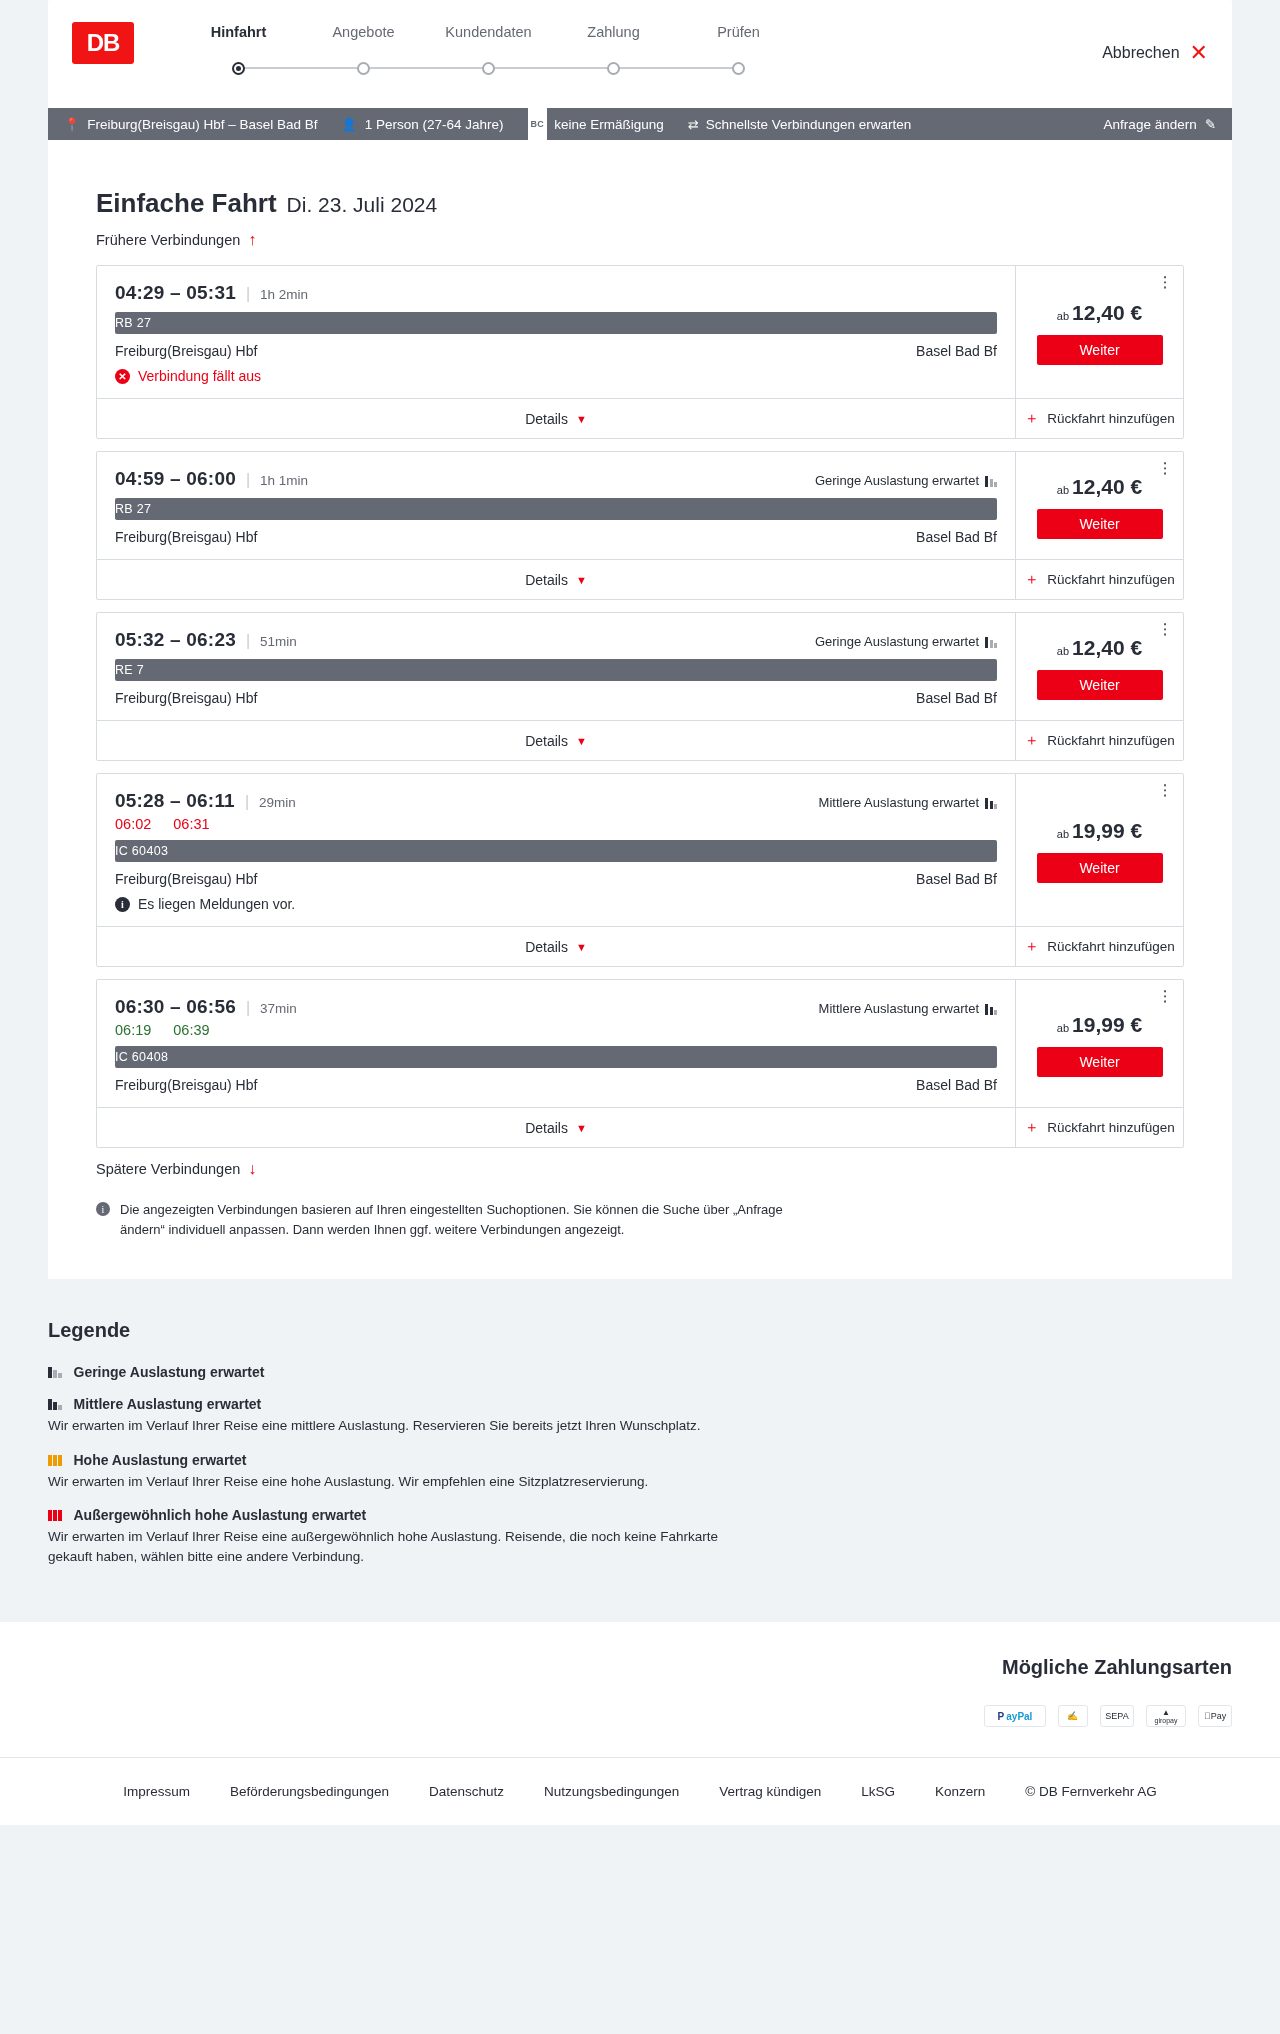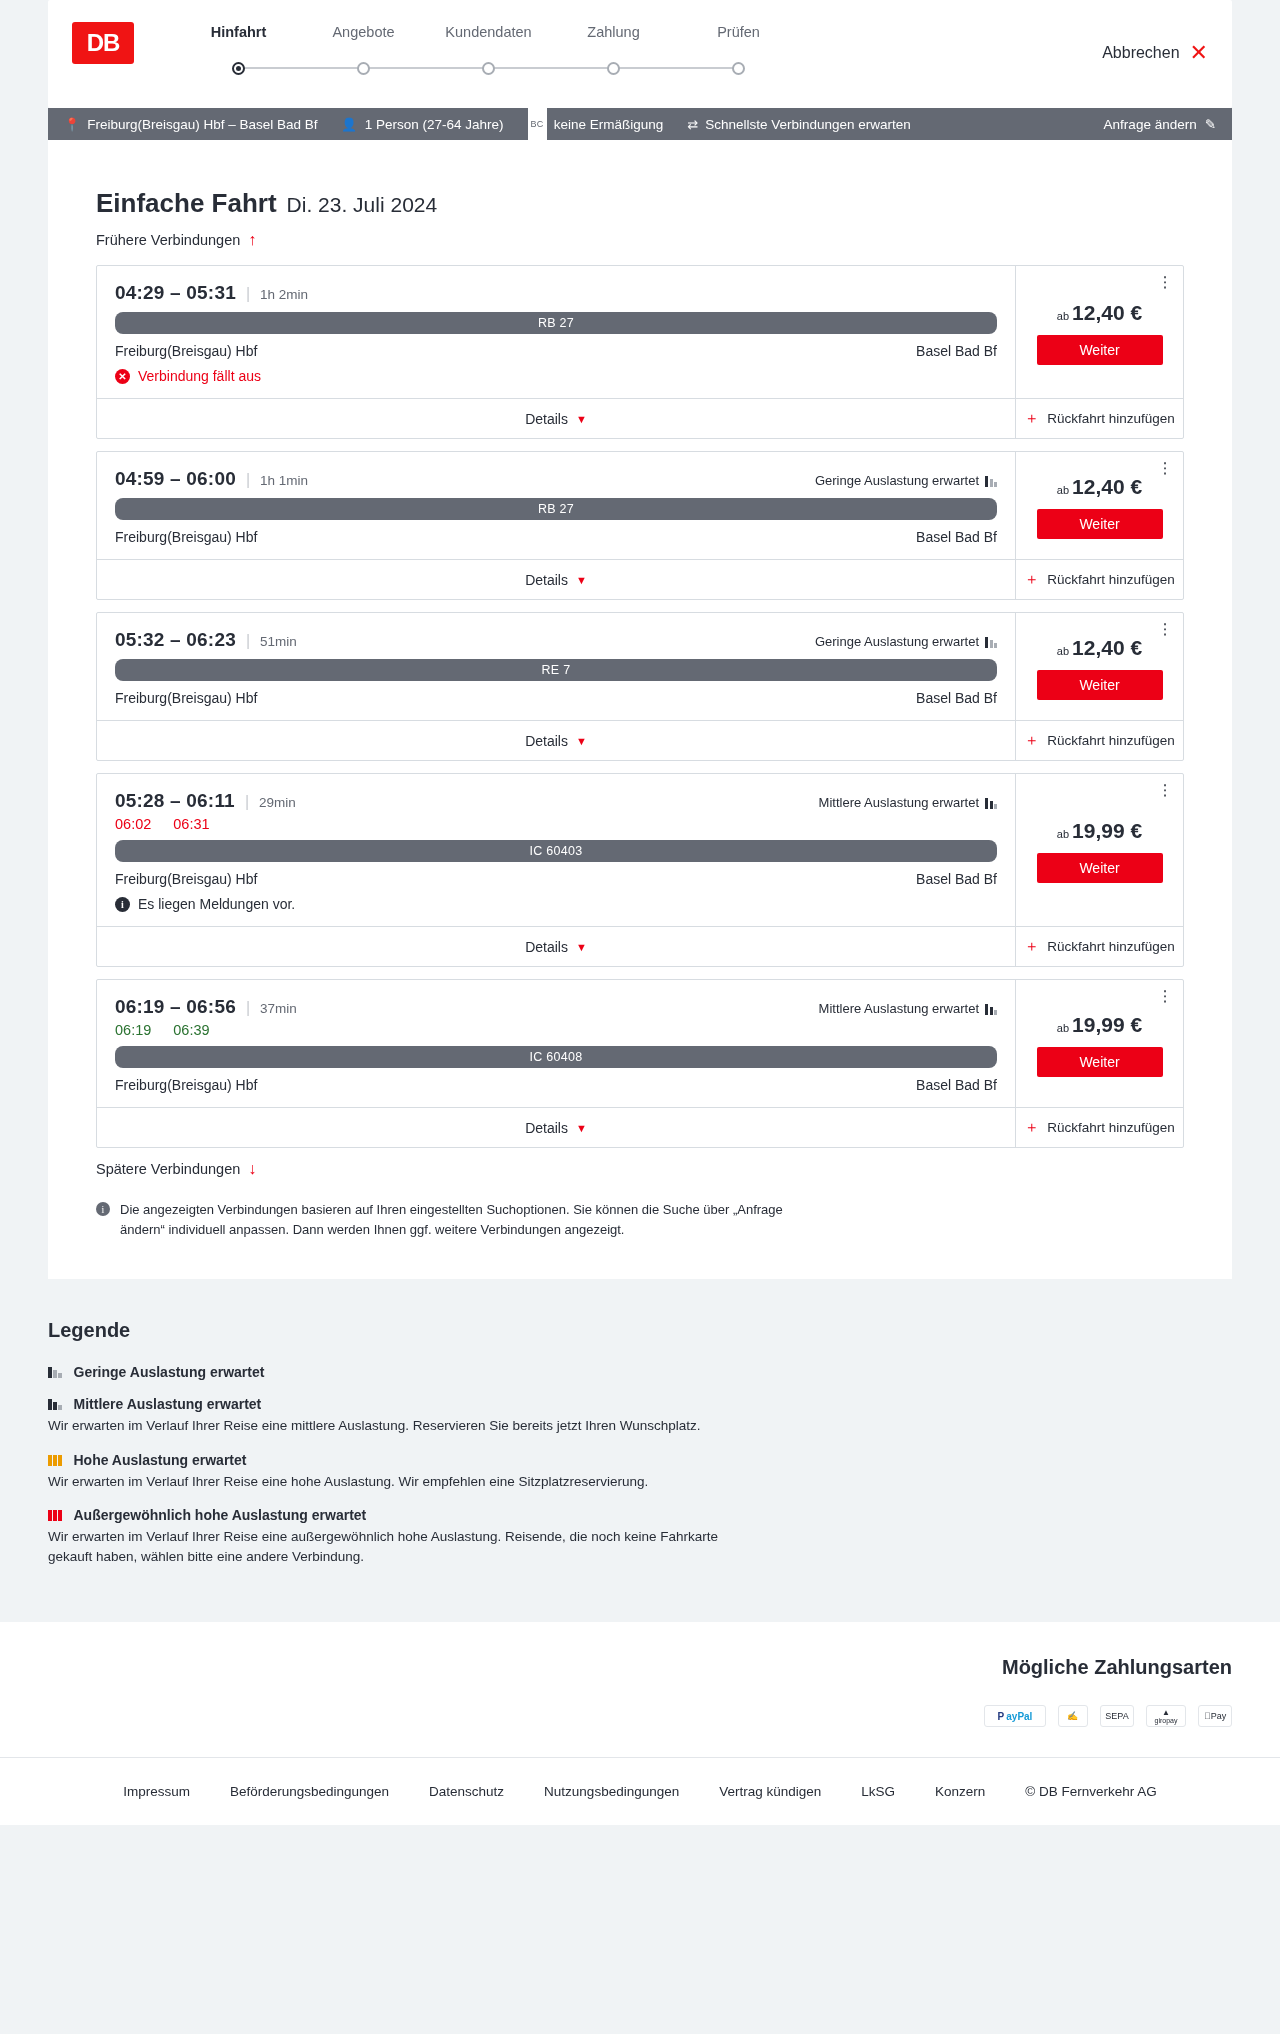--- a/index.html
+++ b/index.html
@@ -67,21 +67,21 @@
     display:flex;
     align-items:center;
     padding:0 16px;
     font-size:13.5px;
     gap:0;
     position:relative;
   }
   .summary-item { display:flex; align-items:center; gap:7px; margin-right:24px; white-space:nowrap; }
   .summary-item .ico { font-size:13px; opacity:.95; }
   .badge-bc {
-    background:#fff; color:#646973; font-size:9px; font-weight:normal;
+    background:#fff; color:#646973; font-size:9px; font-weight:bold;
     padding:19px 3px; border-radius:0; letter-spacing:.3px;
   }
   .summary-right {
     position:absolute; right:16px; display:flex; align-items:center; gap:8px; cursor:pointer;
   }
 
   
   .content { margin:0 48px; background:#fff; padding:0 0 40px 0; }
   h1.title {
     font-size:26px; margin:0; padding:48px 0 0 0; font-weight:bold; display:inline-block;
@@ -115,22 +115,22 @@
   }
   .bars { display:flex; align-items:flex-end; gap:1.5px; height:12px; }
   .bars i { display:block; width:3px; background:#a8adb4; }
   .bars i.on { background:#282d37; }
   .bars.low i:nth-child(1){height:11px;} .bars.low i:nth-child(2){height:8px;} .bars.low i:nth-child(3){height:5px;}
   .bars.mid i:nth-child(1){height:11px;} .bars.mid i:nth-child(2){height:8px;} .bars.mid i:nth-child(3){height:5px;}
   .alt-times { display:flex; gap:22px; font-size:14.5px; margin-top:4px; }
   .alt-times .red { color:#ec0016; }
   .alt-times .green { color:#2a7230; }
   .train-bar {
-    background:#646973; color:#fff; text-align:center; font-size:12.5px;
-    padding:4px 0; margin-top:8px; border-radius:8px; letter-spacing:.3px;
+    background:#646973; color:#fff; text-align:left; font-size:12.5px;
+    padding:4px 0; margin-top:8px; border-radius:2px; letter-spacing:.3px;
   }
   .stations { display:flex; justify-content:space-between; font-size:14px; margin-top:9px; }
   .note { display:flex; align-items:center; gap:8px; font-size:14px; margin-top:9px; }
   .note.cancel-note { color:#ec0016; }
   .note .circ-x {
     width:15px; height:15px; border-radius:50%; background:#ec0016; color:#fff;
     font-size:10px; display:flex; align-items:center; justify-content:center; font-weight:bold;
   }
   .note .circ-i {
     width:15px; height:15px; border-radius:50%; background:#282d37; color:#fff;
@@ -439,21 +439,21 @@
               </div>
               <div class="return-row">
                 <span class="plus">＋</span>
                 <span>Rückfahrt hinzufügen</span>
               </div>
             </div>
           </div>
           <div class="conn">
             <div class="conn-left">
               <div class="time-row">
-                <span class="times">06:19 – 06:56</span>
+                <span class="times">06:30 – 06:56</span>
                 <span class="sep">|</span>
                 <span class="dur">37min</span>
                 <div class="occup">
                   <span>Mittlere Auslastung erwartet</span>
                   <span class="bars mid">
                     <i class="on"></i>
                     <i class="on"></i>
                     <i class=""></i>
                   </span>
                 </div>

